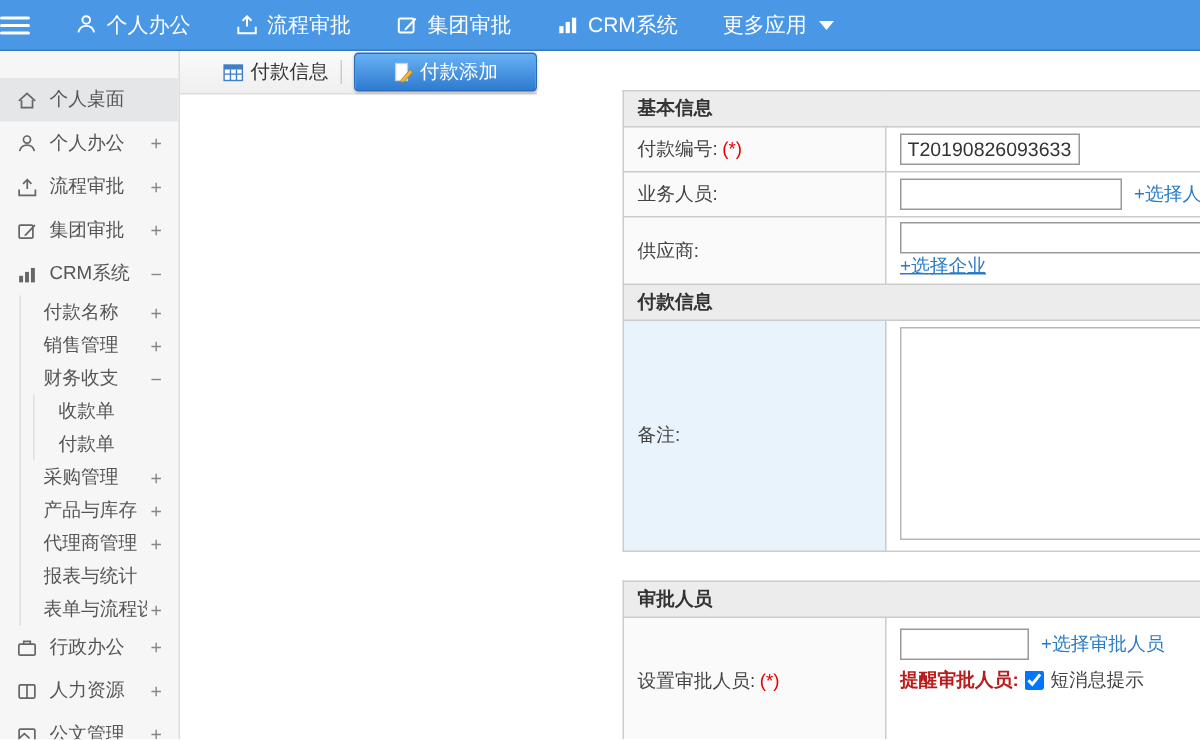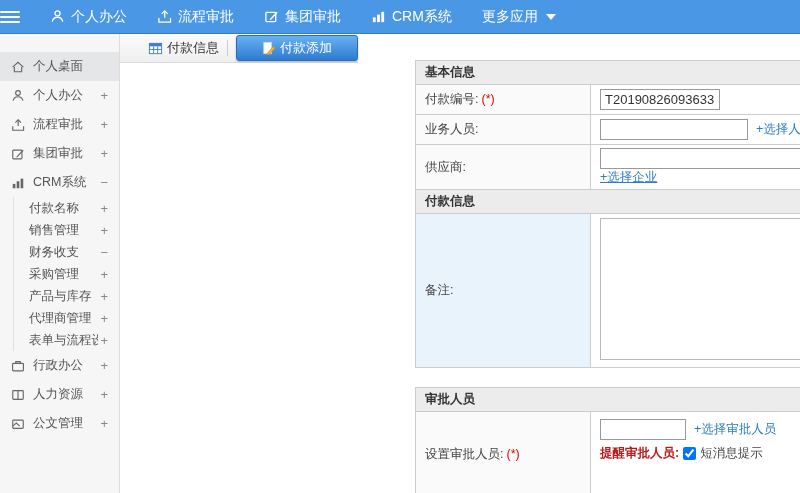--- a/index.html
+++ b/index.html
@@ -186,31 +186,42 @@
         <span class="exp">+</span>
       </div>
       <div class="side-item">
         <span class="lbl">销售管理</span>
         <span class="exp">+</span>
       </div>
       <div class="side-item">
         <span class="lbl">财务收支</span>
         <span class="exp">−</span>
       </div>
+      <div class="sub2">
+        <div class="side-item">
+          <span class="lbl">收款单</span>
+        </div>
+        <div class="side-item">
+          <span class="lbl">付款单</span>
+        </div>
+      </div>
       <div class="side-item">
         <span class="lbl">采购管理</span>
         <span class="exp">+</span>
       </div>
       <div class="side-item">
         <span class="lbl">产品与库存</span>
         <span class="exp">+</span>
       </div>
       <div class="side-item">
         <span class="lbl">代理商管理</span>
         <span class="exp">+</span>
+      </div>
+      <div class="side-item">
+        <span class="lbl">报表与统计</span>
       </div>
       <div class="side-item">
         <span class="lbl">表单与流程设置</span>
         <span class="exp">+</span>
       </div>
     </div>
 
     <div class="side-item">
       <span class="ico">
         <svg width="14" height="14" viewBox="0 0 16 16" fill="none" stroke="#666" stroke-width="1.3">

